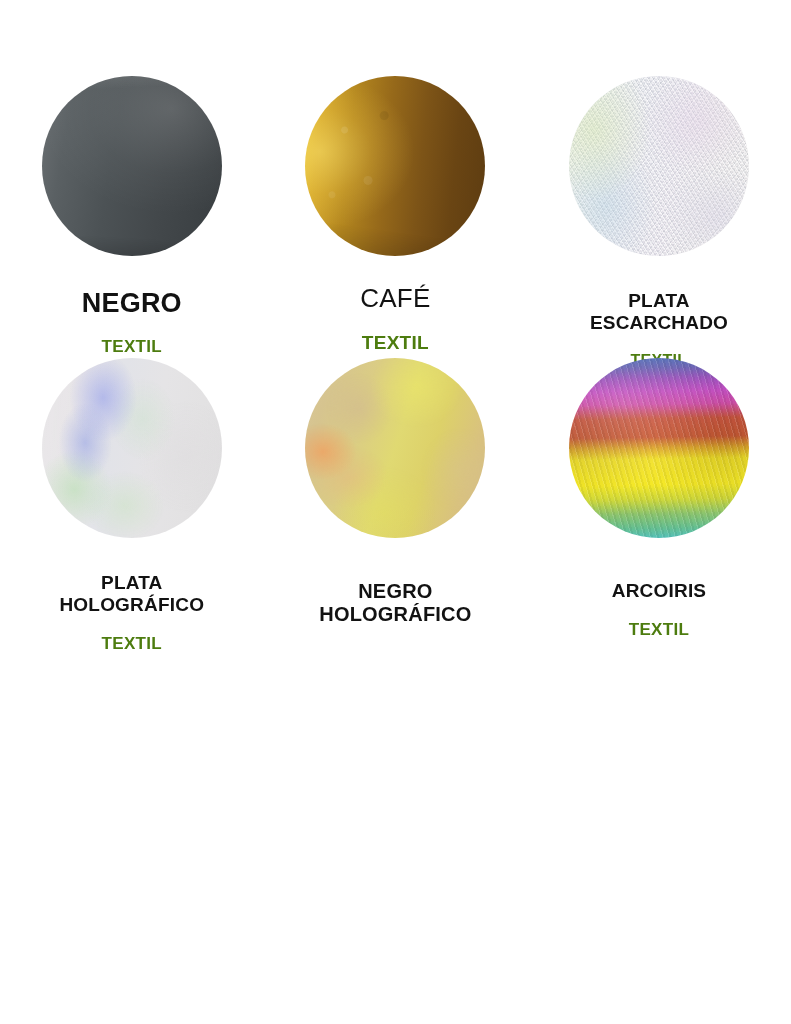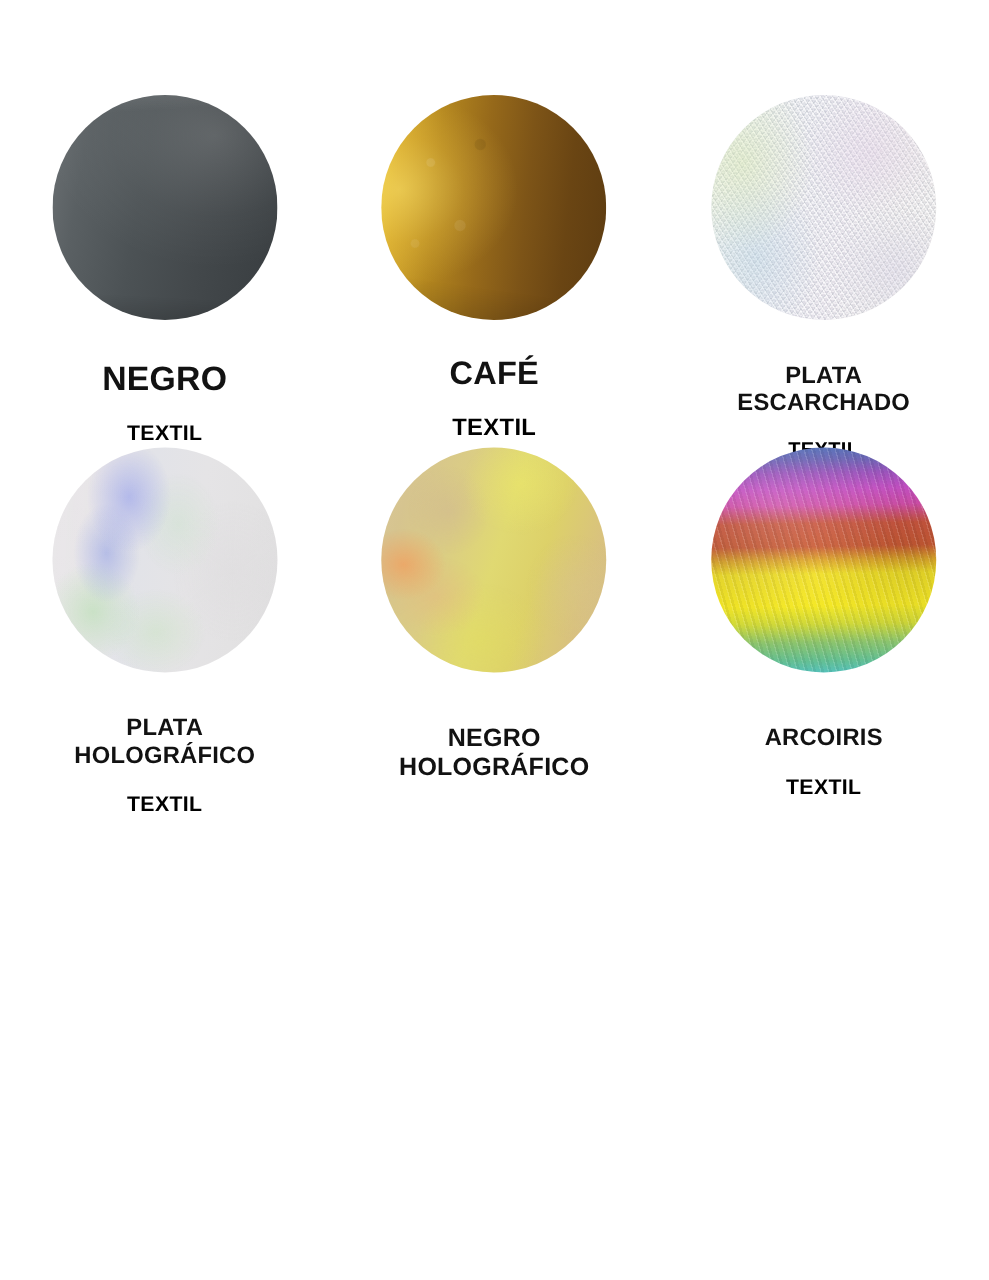--- a/index.html
+++ b/index.html
@@ -176,28 +176,28 @@
   .caption .name {
     display: block;
     font-weight: 700;
     letter-spacing: 0.2px;
   }
   .caption .sub {
     display: block;
     font-weight: 700;
     font-size: 17px;
     letter-spacing: 0.3px;
-    color: #000000;
+    color: #4d7c0f;
   }
 
   
   .cell-negro .caption .name { font-size: 27px; }
   .cell-negro .caption { margin-top: 14px; }
 
-  .cell-cafe .caption .name { font-size: 26px; font-weight: 700; }
+  .cell-cafe .caption .name { font-size: 26px; font-weight: 400; }
   .cell-cafe .caption { margin-top: 10px; }
   .cell-cafe .caption .sub { font-size: 19px; }
 
   .cell-plata-escarchado .caption .name { font-size: 19px; }
   .cell-plata-escarchado .caption .sub { font-size: 16px; }
   .cell-plata-escarchado .caption { margin-top: 16px; }
 
   .cell-plata-holografico .caption .name { font-size: 19px; }
   .cell-plata-holografico .caption .sub { font-size: 17px; }
   .cell-plata-holografico .caption { margin-top: 16px; }

